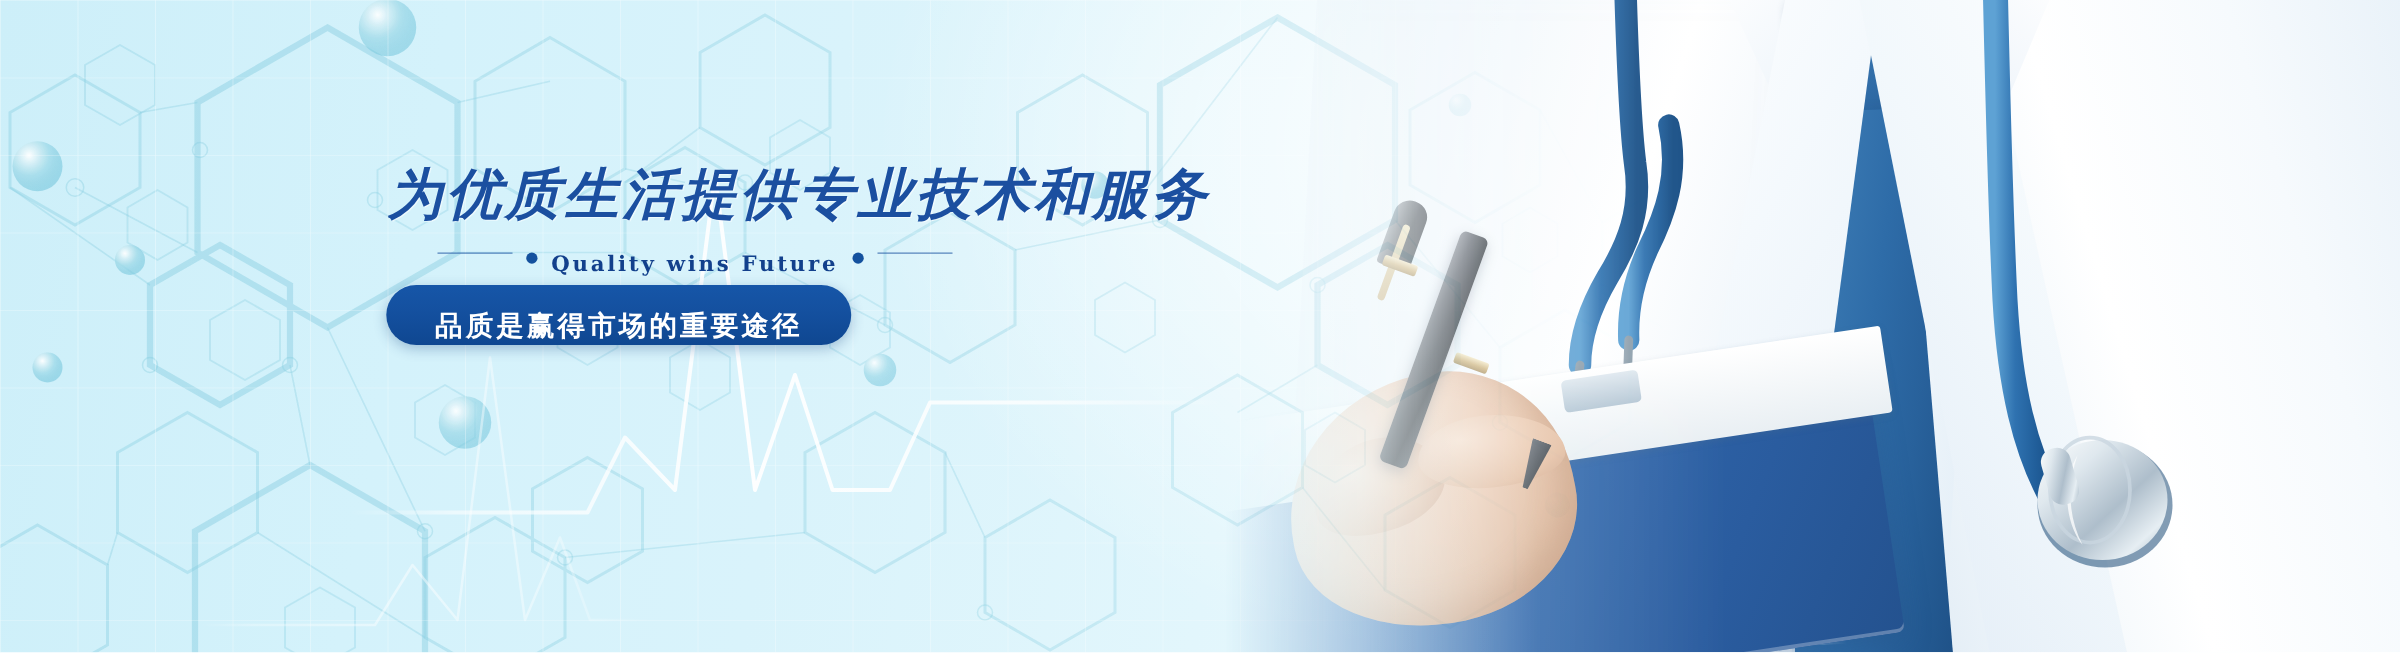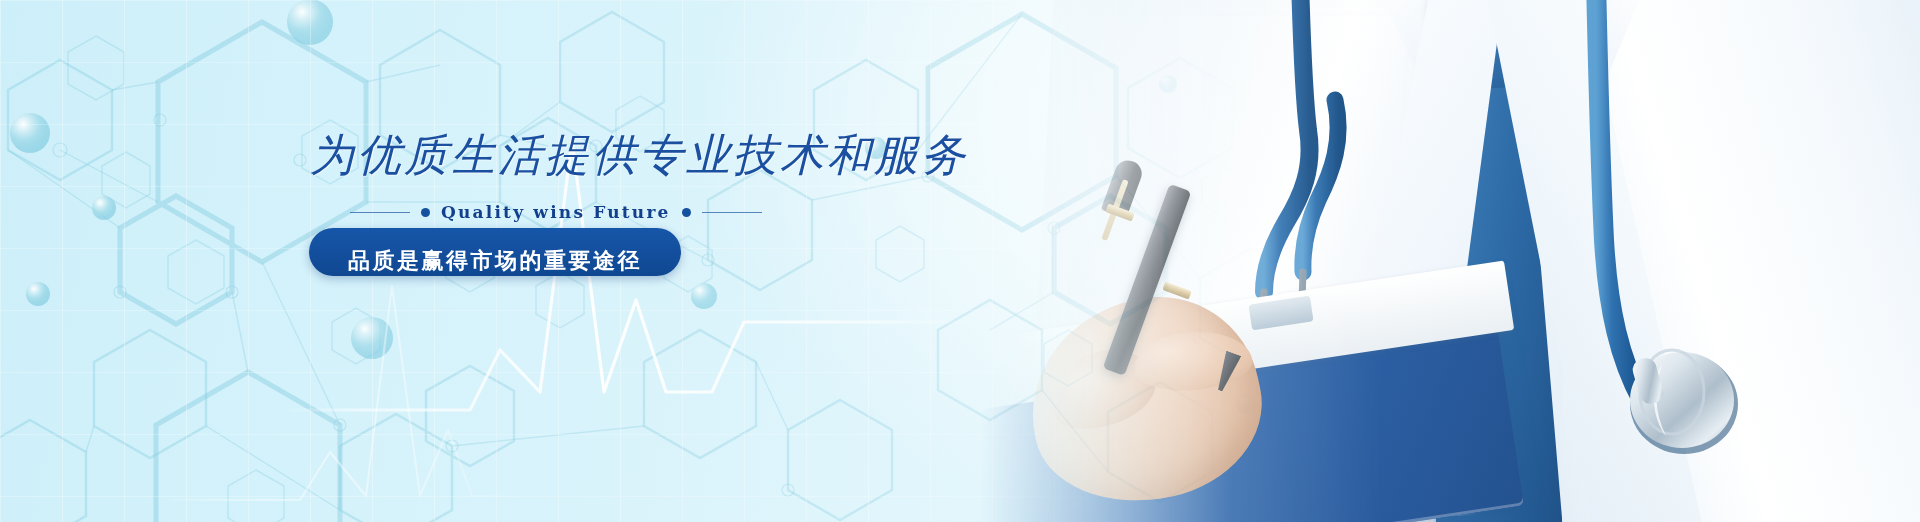--- a/index.html
+++ b/index.html
@@ -182,30 +182,30 @@
     background:linear-gradient(100deg,#6e747c,#3a4046);
     clip-path:polygon(0% 0%, 100% 0%, 62% 100%, 36% 100%);
     transform:rotate(20deg);
   }
 
   
   #text-block { position:absolute; left:0; top:0; width:1000px; height:522px; }
 
   #headline {
     position:absolute; left:310px; top:126px;
-    font-size:44px; font-weight:normal; font-style:italic;
+    font-size:44px; font-weight:bold; font-style:italic;
     letter-spacing:3px; color:#1b4fa0; white-space:nowrap;
     text-shadow: 1px 1px 0 rgba(255,255,255,.55);
     font-family:"DejaVu Sans","Liberation Sans",sans-serif;
     text-align:right;
   }
 
   #tagline-row {
     position:absolute; left:350px; top:202px;
-    display:flex; align-items:center; gap:11px; white-space:nowrap;
+    display:flex; align-items:flex-start; gap:11px; white-space:nowrap;
   }
   .tag-line { height:1px; background:#2a5fa8; opacity:.75; }
   #tag-line-left  { width:60px; }
   #tag-line-right { width:60px; }
   .tag-dot {
     width:9px; height:9px; border-radius:50%;
     background:#14519e; flex:0 0 auto;
   }
   #tagline-text {
     font-family:"DejaVu Serif","Liberation Serif",serif;

